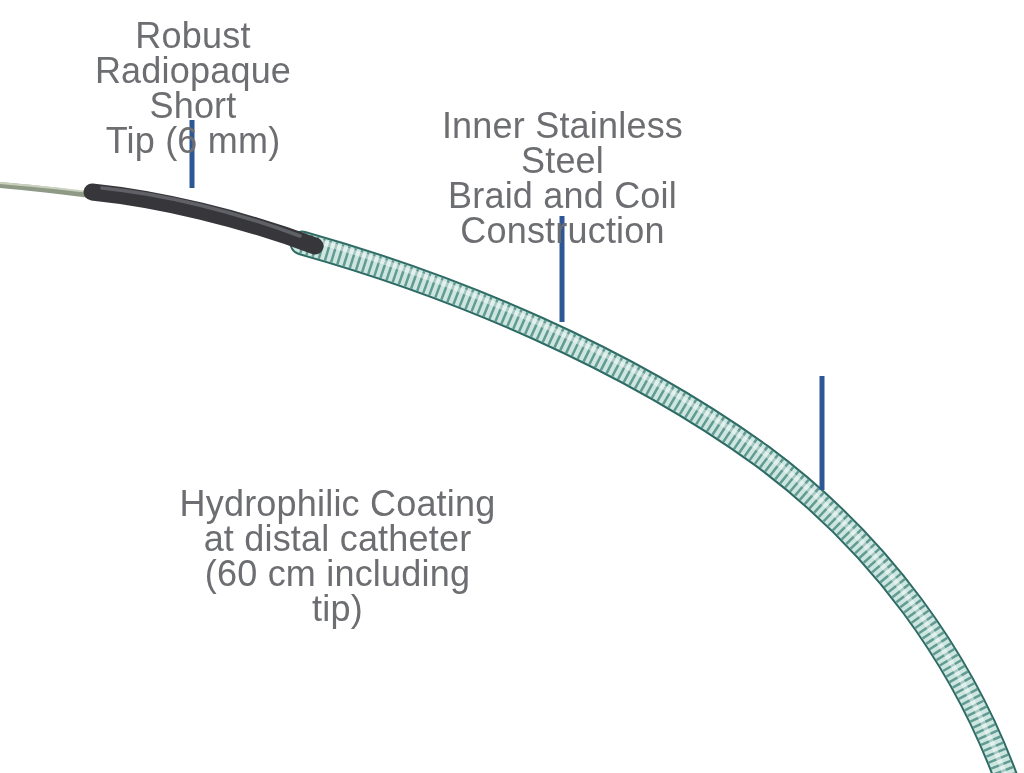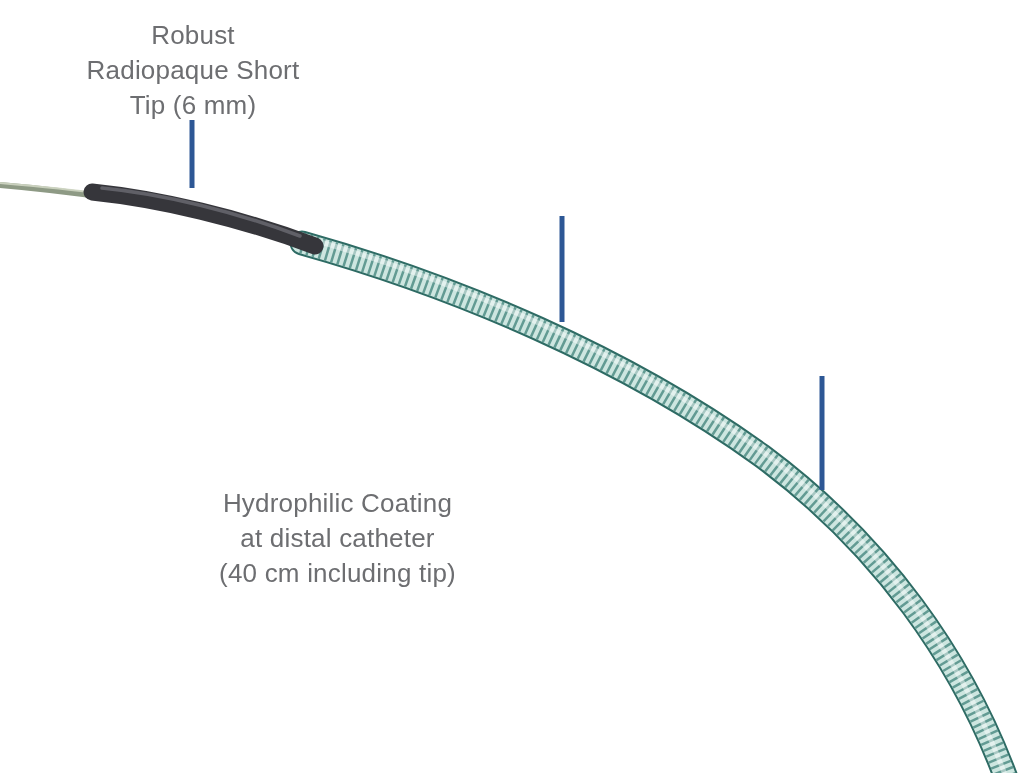--- a/index.html
+++ b/index.html
@@ -18,21 +18,21 @@
   .art {
     position: absolute;
     left: 0;
     top: 0;
     width: 1024px;
     height: 773px;
   }
   .label {
     position: absolute;
     color: var(--label-color, #6d6e71);
-    font-size: 26px;
+    font-size: 36px;
     line-height: 35px;
     text-align: center;
     white-space: pre-line;
     letter-spacing: 0.2px;
   }
   .label-tip      { left: 55px;  top: 18px;  width: 276px; }
   .label-braid    { left: 405px; top: 108px; width: 315px; }
   .label-jacket   { left: 690px; top: 300px; width: 265px; }
   .label-coating  { left: 175px; top: 486px; width: 325px; }
 </style>
@@ -56,19 +56,22 @@
 
     <line x1="192" y1="120" x2="192" y2="188" stroke-width="5" stroke="#2d5795"></line>
     <line x1="562" y1="216" x2="562" y2="322" stroke-width="5" stroke="#2d5795"></line>
     <line x1="822" y1="376" x2="822" y2="490" stroke-width="5" stroke="#2d5795"></line>
   </svg>
 
   <div class="label label-tip">Robust
 Radiopaque Short
 Tip (6 mm)</div>
 
+  <div class="label label-braid">Inner Stainless Steel
+Braid and Coil
+Construction</div>
 
 
   <div class="label label-coating">Hydrophilic Coating
 at distal catheter
-(40 cm including tip)</div>
+(60 cm including tip)</div>
 
 </div>
 
 </body></html>

